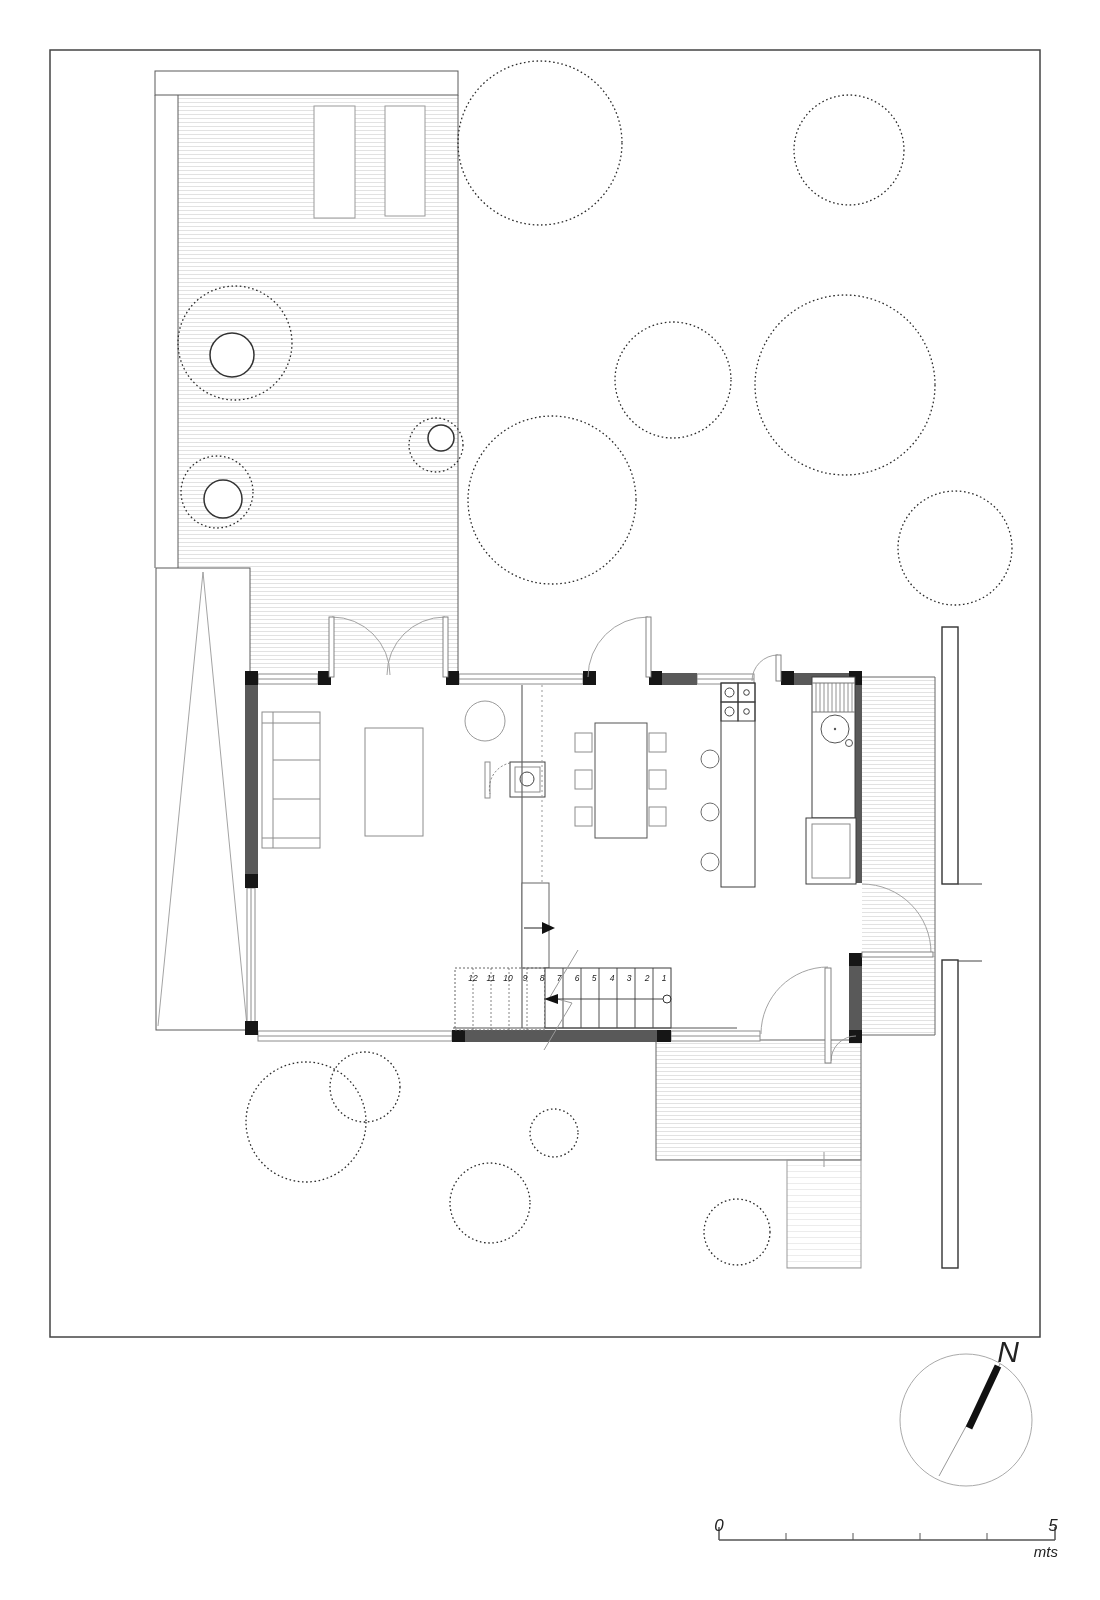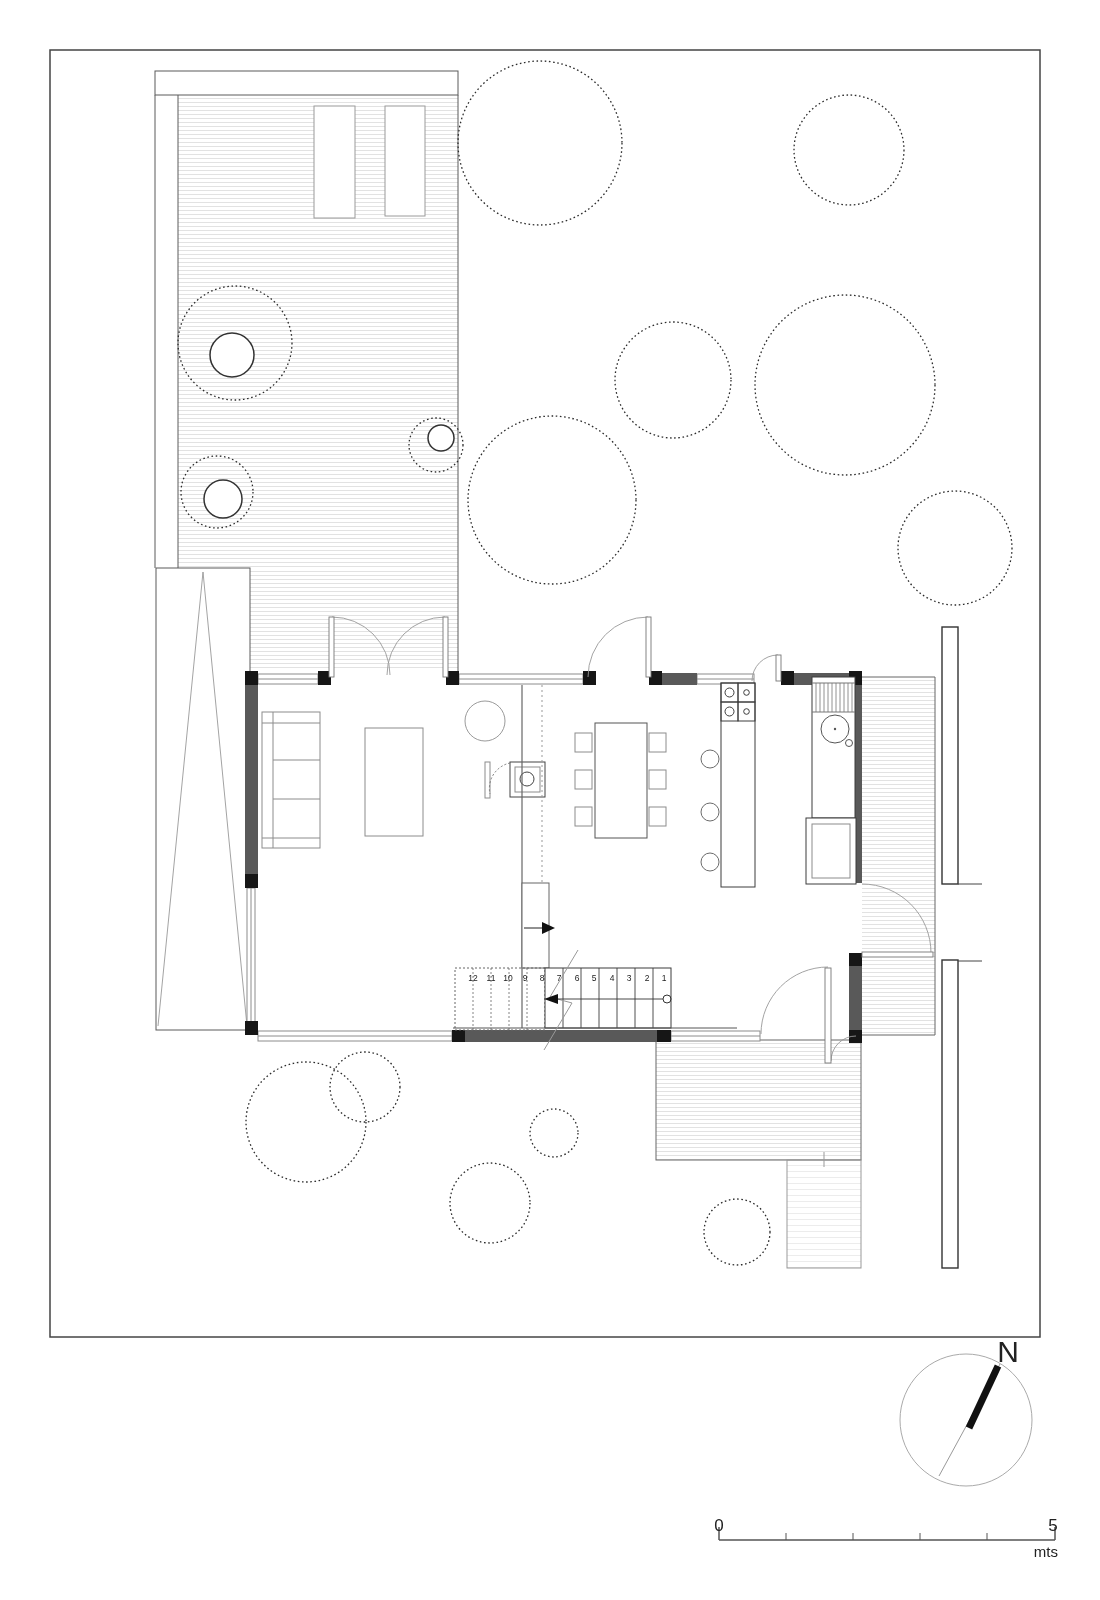--- a/index.html
+++ b/index.html
@@ -1,17 +1,17 @@
 <!DOCTYPE html>
 <html><head>
 <meta charset="utf-8">
 <style>
   html,body{margin:0;padding:0;background:#ffffff;}
   .plan{position:relative;width:1100px;height:1600px;background:#ffffff;overflow:hidden;
-        font-family:"Liberation Sans", sans-serif;}
+        font-family:"Liberation Sans", sans-serif;font-style:italic;}
   .hatch{position:absolute;background:repeating-linear-gradient(180deg,#ffffff 0px,#ffffff 3px,#e2e2e2 3px,#e2e2e2 4px);}
   .hatch-light{position:absolute;background:repeating-linear-gradient(180deg,#ffffff 0px,#ffffff 5px,#ececec 5px,#ececec 6px);}
   svg{position:absolute;left:0;top:0;z-index:2;}
   .hatch,.hatch-light{z-index:1;}
   text{font-family:"Liberation Sans", sans-serif;fill:#222;}
 </style>
 </head>
 <body>
 
 <div class="plan">

